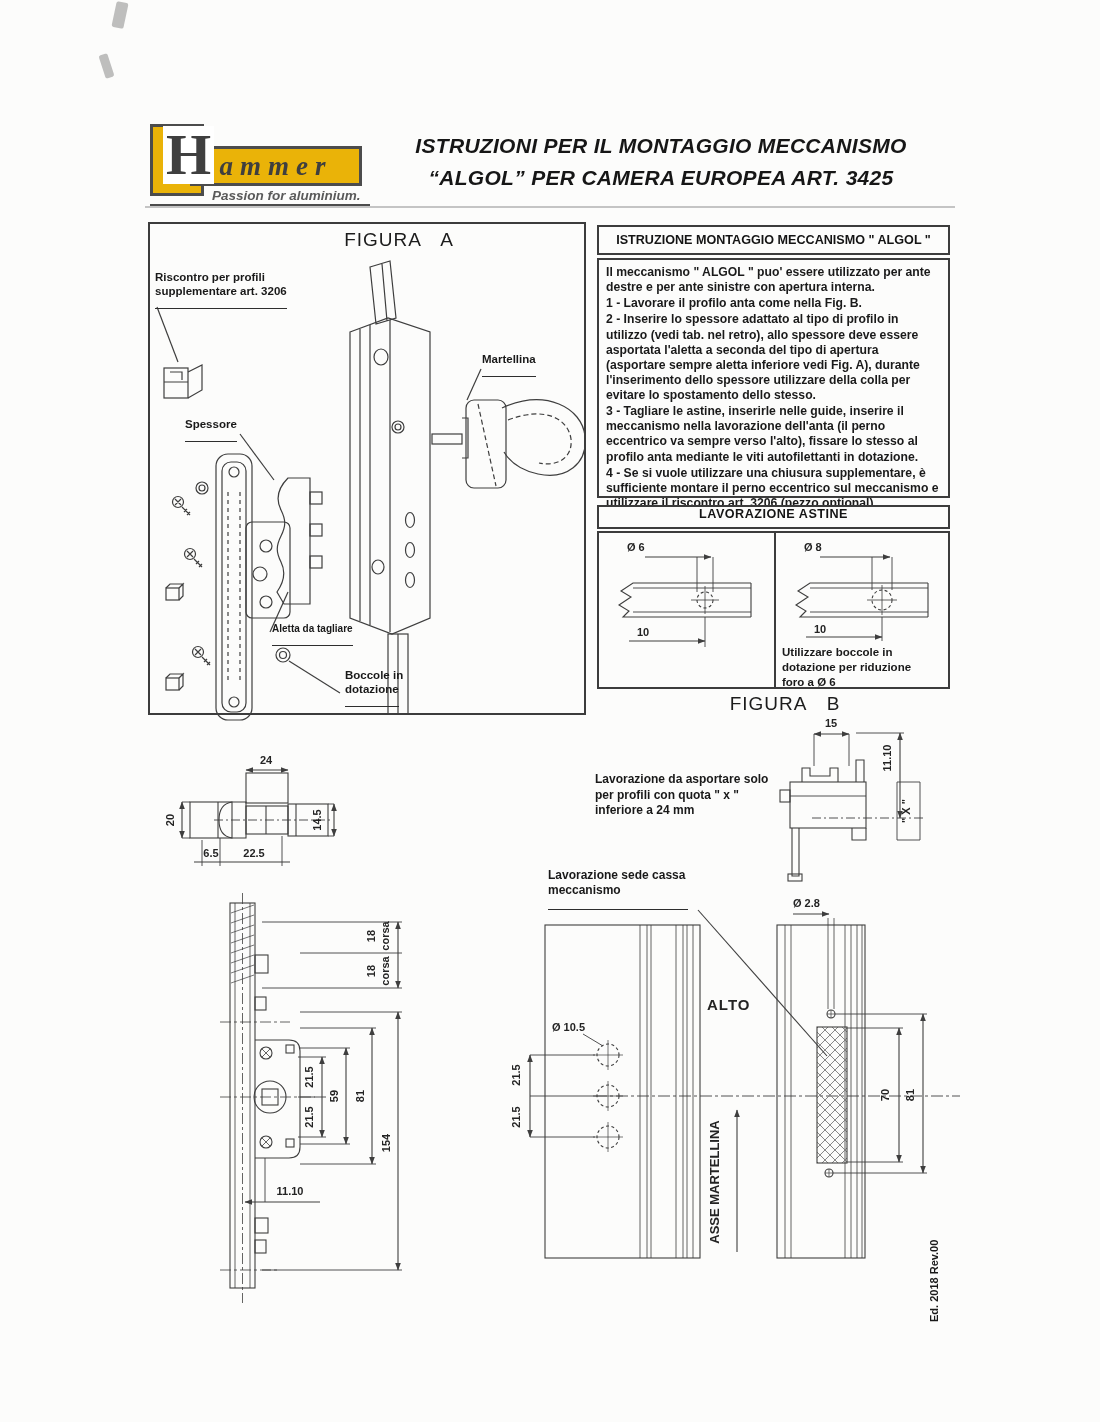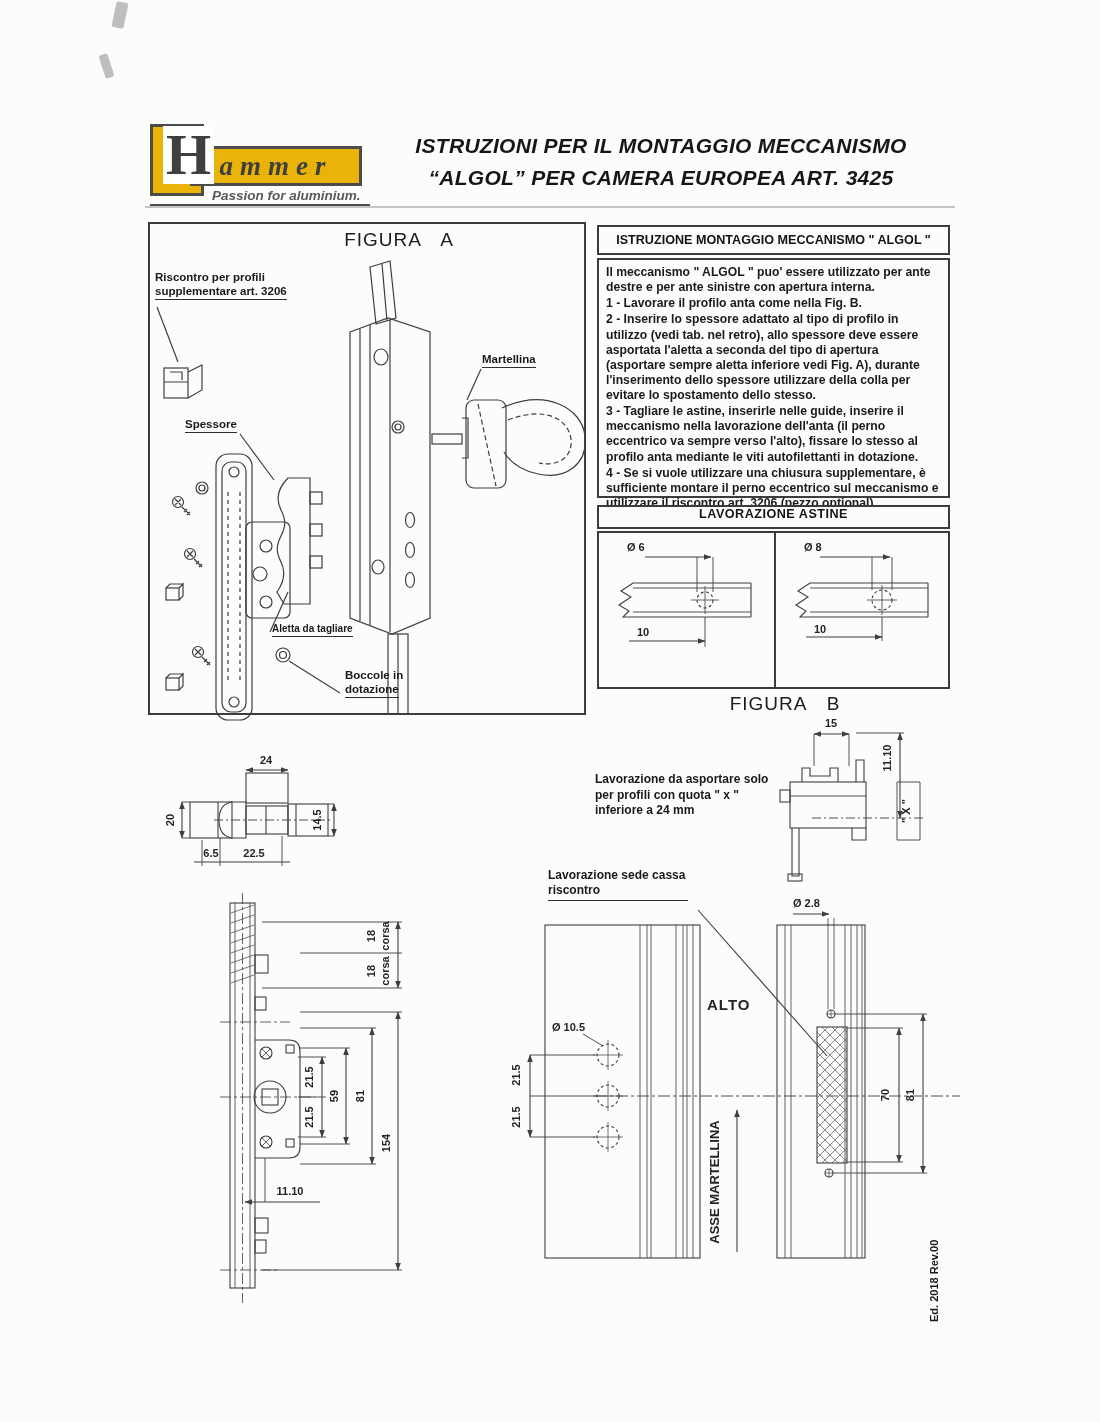--- a/index.html
+++ b/index.html
@@ -8,21 +8,21 @@
   .abs{position:absolute;}
   .frame{border:2px solid #3c3c3c;background:#fcfcfb;box-sizing:border-box;}
   .thin-rule{background:#c4c4c4;}
   .doc-title{font-weight:bold;font-style:italic;font-size:21px;line-height:1.5;
              text-align:center;color:#161616;letter-spacing:.3px;}
   .fig-title{font-size:19px;color:#1c1c1c;text-align:center;word-spacing:14px;letter-spacing:1px;}
   .box-head{font-size:12.6px;font-weight:bold;text-align:center;color:#141414;}
   .body-text{font-size:12.2px;font-weight:bold;line-height:1.24;color:#1a1a1a;text-align:left;}
   .body-text p{margin:0 0 1px 0;}
   .lbl{font-size:11.5px;font-weight:bold;color:#191919;line-height:1.25;}
-  .ul{border-bottom:1.5px solid #2e2e2e;padding-bottom:2px;}
+  .ul{border-bottom:1.5px solid #2e2e2e;padding-bottom:11px;}
   .note{font-size:11.5px;font-weight:bold;line-height:1.3;color:#191919;}
   .vert{writing-mode:vertical-rl;transform:rotate(180deg);}
   svg{position:absolute;overflow:visible;}
   svg text{font-family:"Liberation Sans",sans-serif;font-weight:bold;fill:#242424;font-size:11px;}
   .logo-box{border:3px solid #4c4c4c;background:#eab308;box-sizing:border-box;}
   .logo-h{font-family:"Liberation Serif",serif;font-weight:bold;font-size:58px;color:#3f3f3f;line-height:1;}
   .logo-rest{font-family:"Liberation Serif",serif;font-weight:bold;font-style:italic;
              font-size:27px;letter-spacing:7px;color:#3f3f3f;}
   .tagline{font-size:13.5px;font-style:italic;color:#5a5a5a;font-weight:bold;}
   .smudge{background:#8a8a8a;opacity:.55;border-radius:2px;}
@@ -210,20 +210,25 @@
       <circle cx="106" cy="67" r="10" stroke-dasharray="3,2.5"></circle>
       <path d="M106,52 V82 M91,67 H121" stroke-width="0.8"></path>
       <path d="M44,24 H114" marker-end="url(#arr)"></path>
       <path d="M96,24 V57 M116,24 V57" stroke-width="0.9"></path>
       <path d="M106,84 V108" stroke-width="0.9"></path>
       <path d="M30,104 H106" marker-end="url(#arr)"></path>
     </g>
     <text x="28" y="18">Ø 8</text>
     <text x="38" y="100">10</text>
   </svg>
+  <div class="abs note" style="left:782px;top:645px;width:165px;">
+    <div>Utilizzare boccole in</div>
+    <div>dotazione per riduzione</div>
+    <div>foro a Ø 6</div>
+  </div>
 
   <div class="abs fig-title" style="left:660px;top:693px;width:250px;">FIGURA B</div>
 
   <svg style="left:158px;top:740px;" width="185" height="135" viewBox="0 0 185 135">
     <g stroke="#3e3e3e" stroke-width="1.1" fill="none">
       <rect x="88" y="33" width="42" height="30"></rect>
       <path d="M88,30 H130" marker-start="url(#arr)" marker-end="url(#arr)"></path>
       <rect x="32" y="62" width="42" height="36"></rect>
       <path d="M60,62 V98"></path>
       <path d="M74,62 q-13,2 -13,18 q0,16 13,18 h14 v-36 z"></path>
@@ -269,21 +274,21 @@
   </svg>
 
   <div class="abs note" style="left:595px;top:772px;width:180px;font-size:12px;">
     <div>Lavorazione da asportare  solo</div>
     <div>per profili con quota " x "</div>
     <div>inferiore a 24 mm</div>
   </div>
 
   <div class="abs lbl" style="left:548px;top:868px;width:150px;font-size:12px;">
     <div>Lavorazione sede cassa</div>
-    <div class="ul" style="display:inline-block;min-width:140px;">riscontro</div>
+    <div class="ul" style="display:inline-block;min-width:140px;">meccanismo</div>
   </div>
 
   <svg style="left:150px;top:885px;" width="305" height="425" viewBox="0 0 305 425">
     <g stroke="#3e3e3e" stroke-width="1.1" fill="none">
       <rect x="80" y="18" width="25" height="385"></rect>
       <path d="M85,18 V403 M100,18 V403" stroke-width="0.8"></path>
       <path d="M81,28 L104,20 M81,38 L104,30 M81,48 L104,40 M81,58 L104,50 M81,68 L104,60 M81,78 L104,70 M81,88 L104,80 M81,98 L104,90" stroke-width="0.7"></path>
       <rect x="105" y="70" width="13" height="18"></rect>
       <rect x="105" y="112" width="11" height="13"></rect>
       <path d="M105,155 h34 q11,0 11,11 v96 q0,11 -11,11 h-34"></path>

